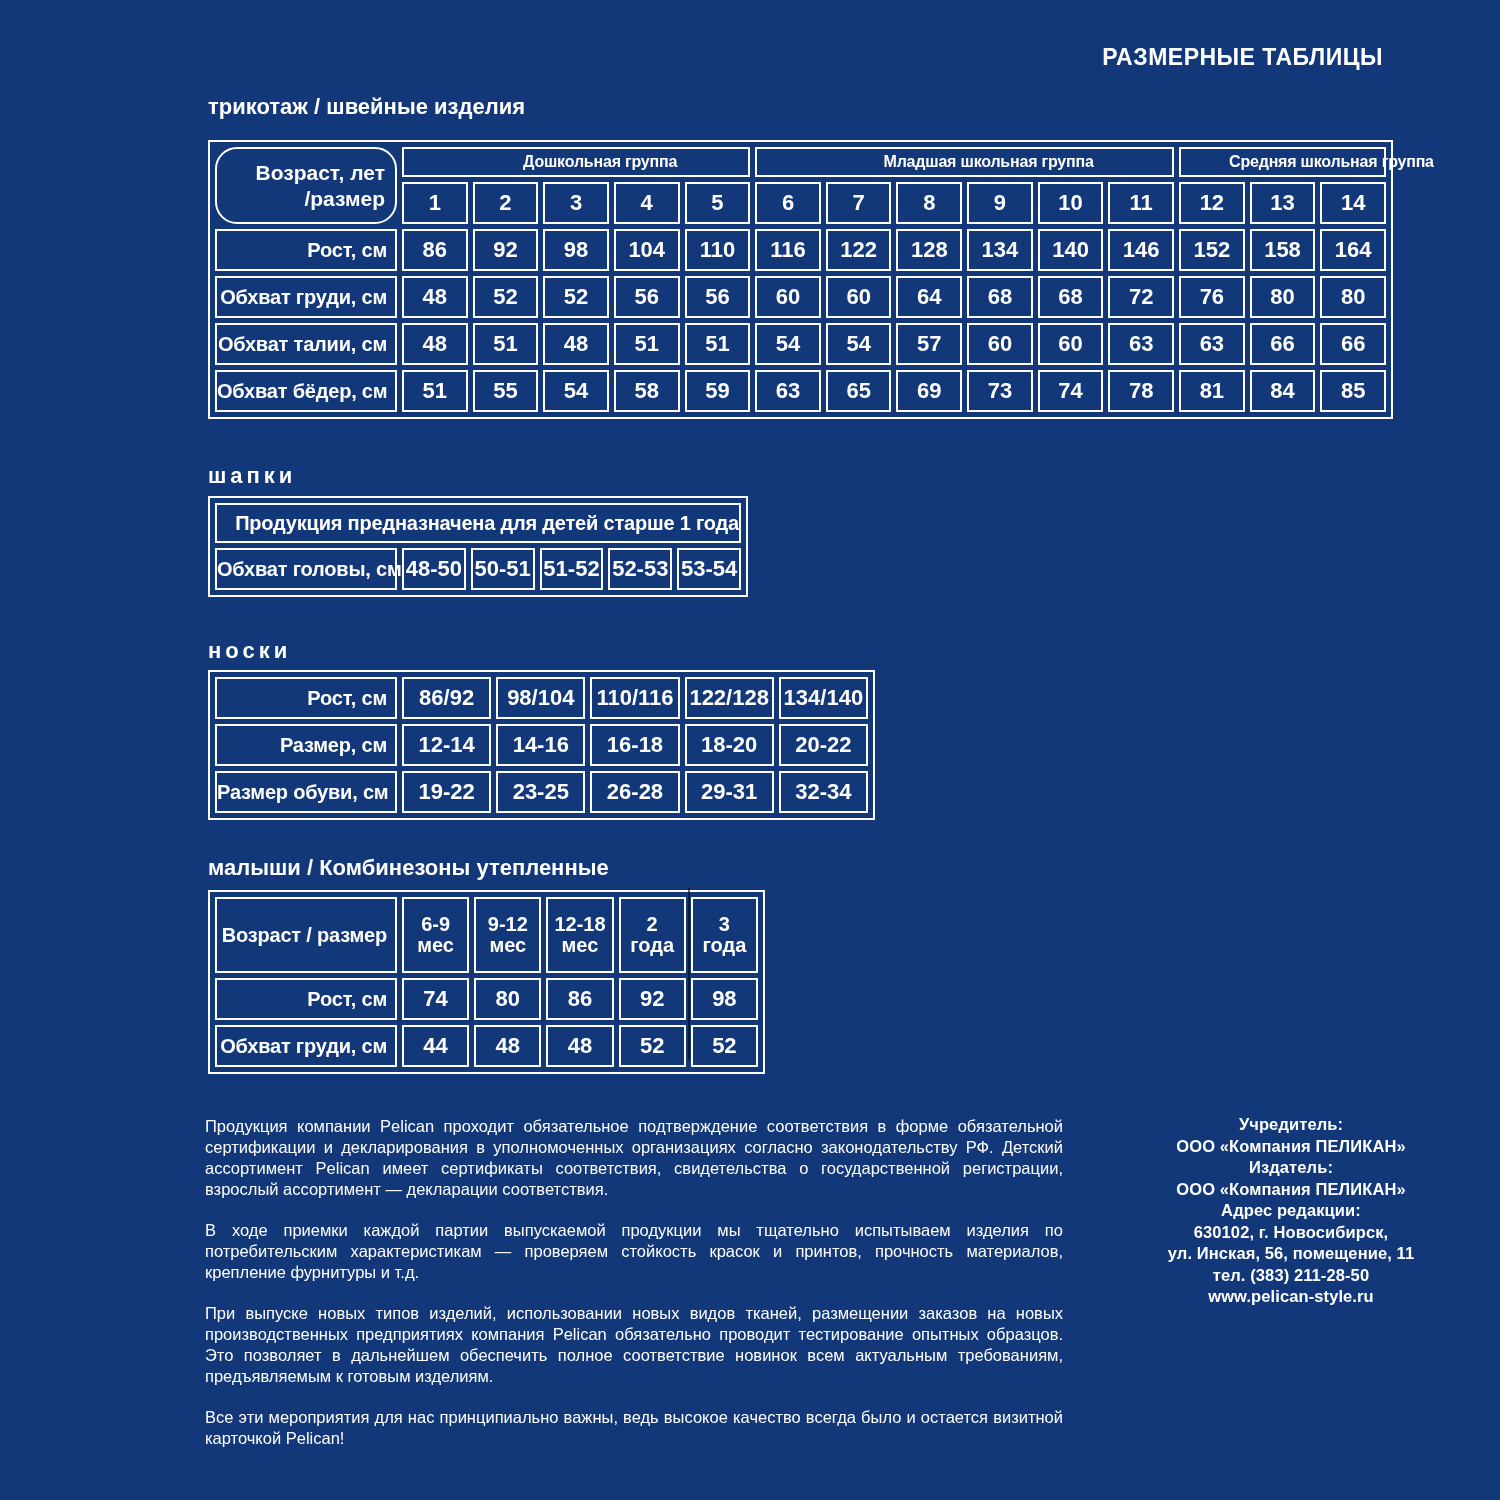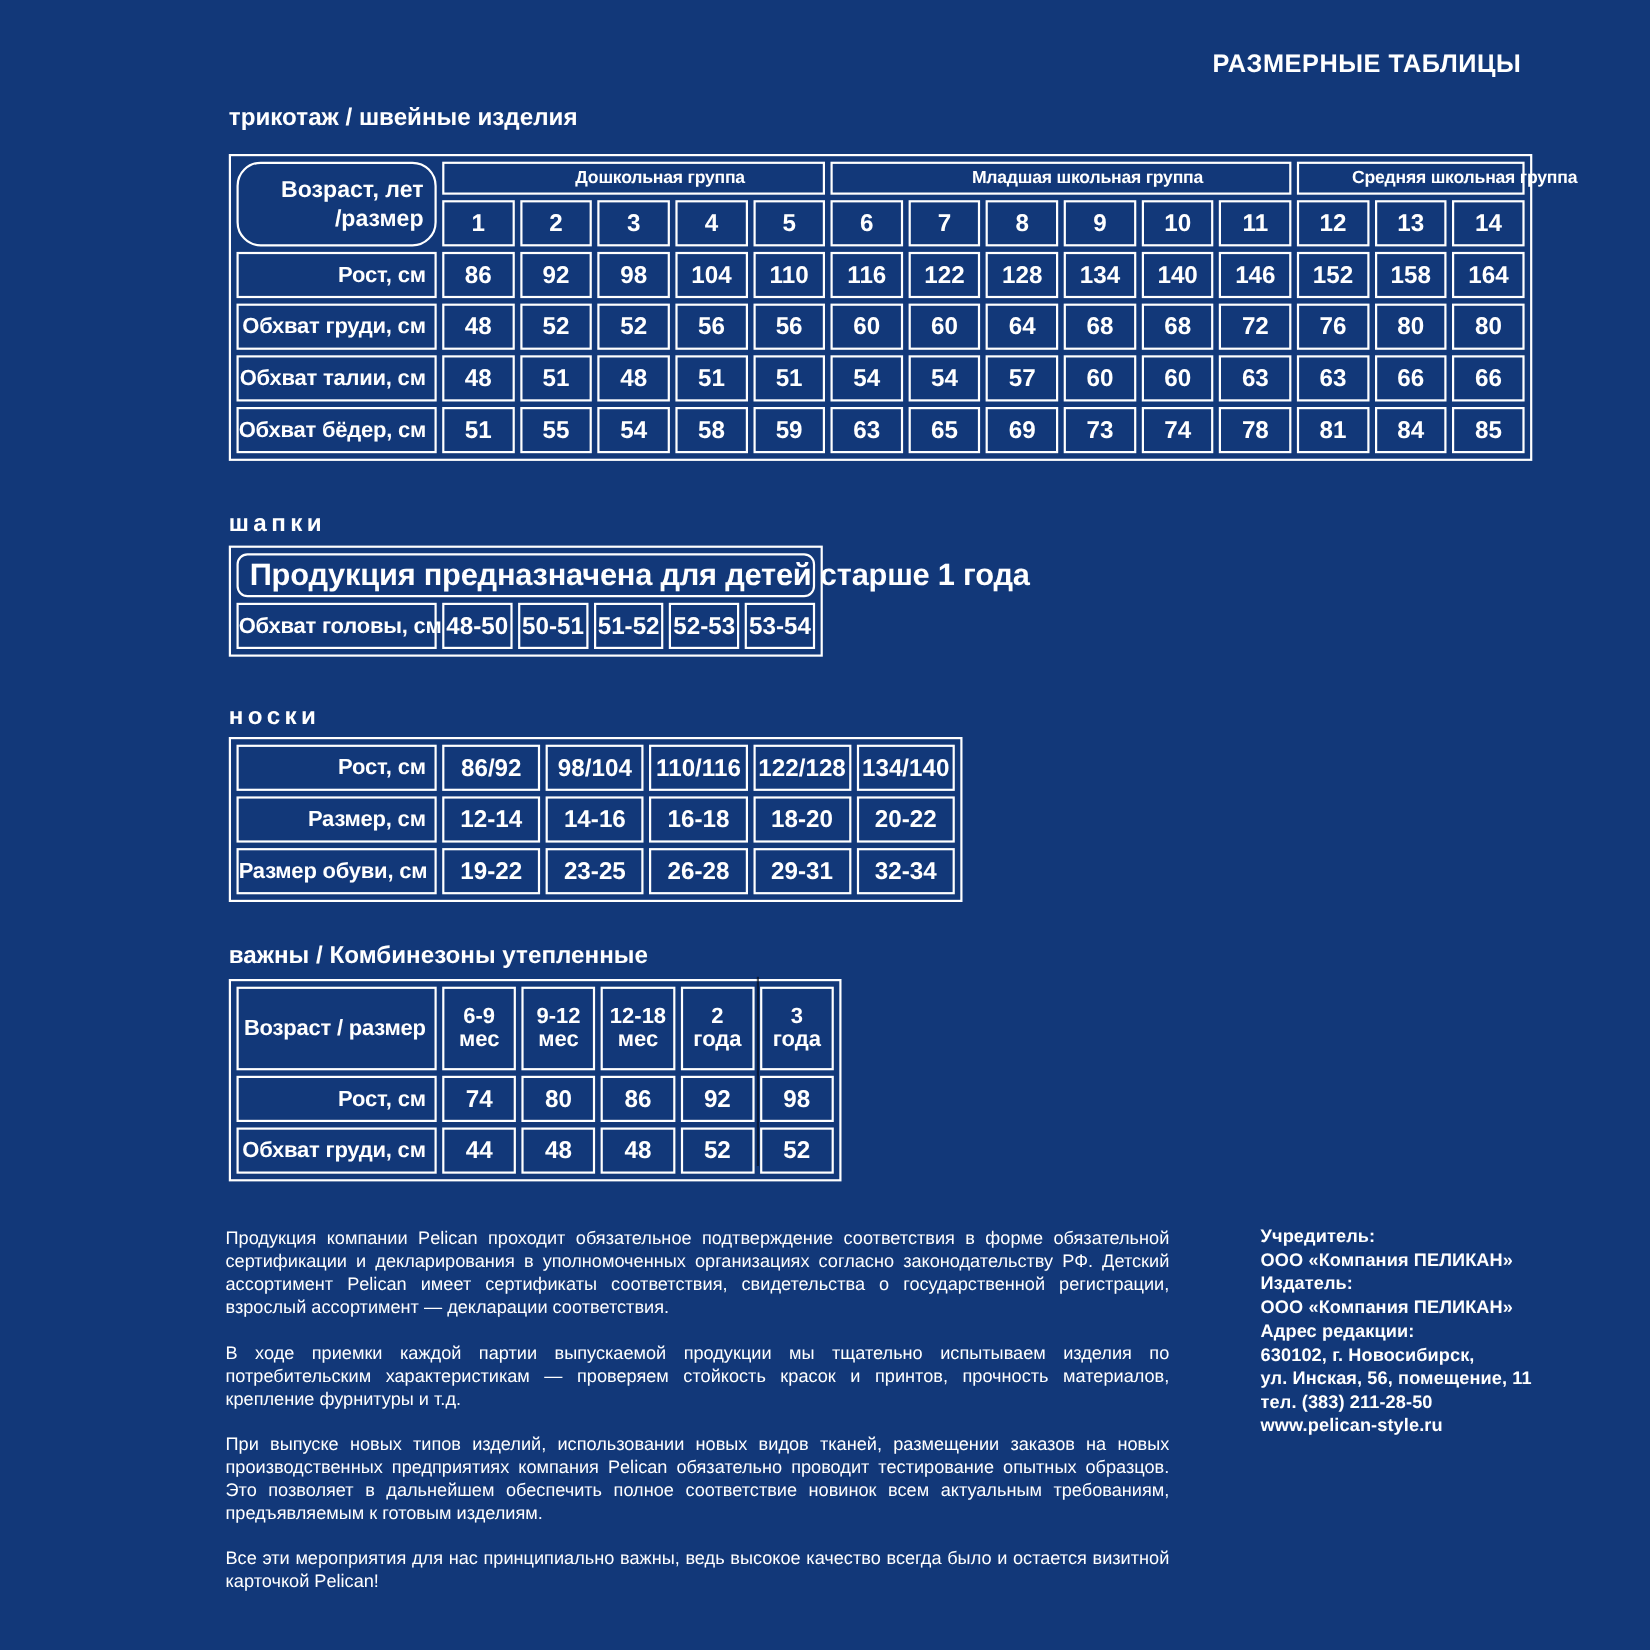--- a/index.html
+++ b/index.html
@@ -39,33 +39,33 @@
     text-align:right; padding-right:8px;
     font-size:20px; letter-spacing:-.2px;
   }
   .tbl .corner {
     text-align:right; padding-right:10px;
     font-size:21px; line-height:1.2;border-radius:22px;
   }
   .tbl .grouphead { font-size:16px; height:30px; letter-spacing:-.2px;padding-left:48px; }
   .tbl .sizehead  { height:42px; }
   .tbl .note {
-    text-align:center; padding-left:10px;
-    font-size:28px; height:40px; letter-spacing:-.2px;border-radius:10px;
+    text-align:right; padding-left:10px;
+    font-size:20px; height:40px; letter-spacing:-.2px;
   }
   .tbl .colhead2 { font-size:20px; line-height:1.05; height:76px; }
 
   .footer-left {
     position:absolute; left:205px; top:1116px; width:858px;
     font-size:16.5px; line-height:21px; text-align:justify;
   }
   .footer-left p { margin:0 0 20px 0; }
   .footer-right {
     position:absolute; left:1146px; top:1114px; width:290px;
-    font-size:16.5px; line-height:21.5px; font-weight:bold; letter-spacing:.1px;
+    font-size:16.5px; line-height:21.5px; font-weight:bold; letter-spacing:.1px;text-align:center;
   }
   .imprint-block2 { margin-top:21px; }
 
   .fold {
     position:absolute; left:688px; top:888px;
     width:2px; height:172px;
     background:rgba(4,6,16,.6);
   }
 </style>
 </head>
@@ -228,21 +228,21 @@
         <td class="rowlabel">Размер обуви, см</td>
         <td class="val">19-22</td>
         <td class="val">23-25</td>
         <td class="val">26-28</td>
         <td class="val">29-31</td>
         <td class="val">32-34</td>
       </tr>
     </tbody>
 </table>
 
-<div class="heading" style="top:855px">важны / Комбинезоны утепленные</div>
+<div class="heading" style="top:855px">малыши / Комбинезоны утепленные</div>
 <table class="tbl" style="top:890px; width:557px">
   <colgroup>
       <col style="width:182px">
       <col span="5">
     </colgroup>
   <tbody>
       <tr>
     <td class="rowlabel">Возраст / размер</td>
   <td class="colhead2">
           <div>6-9</div>

